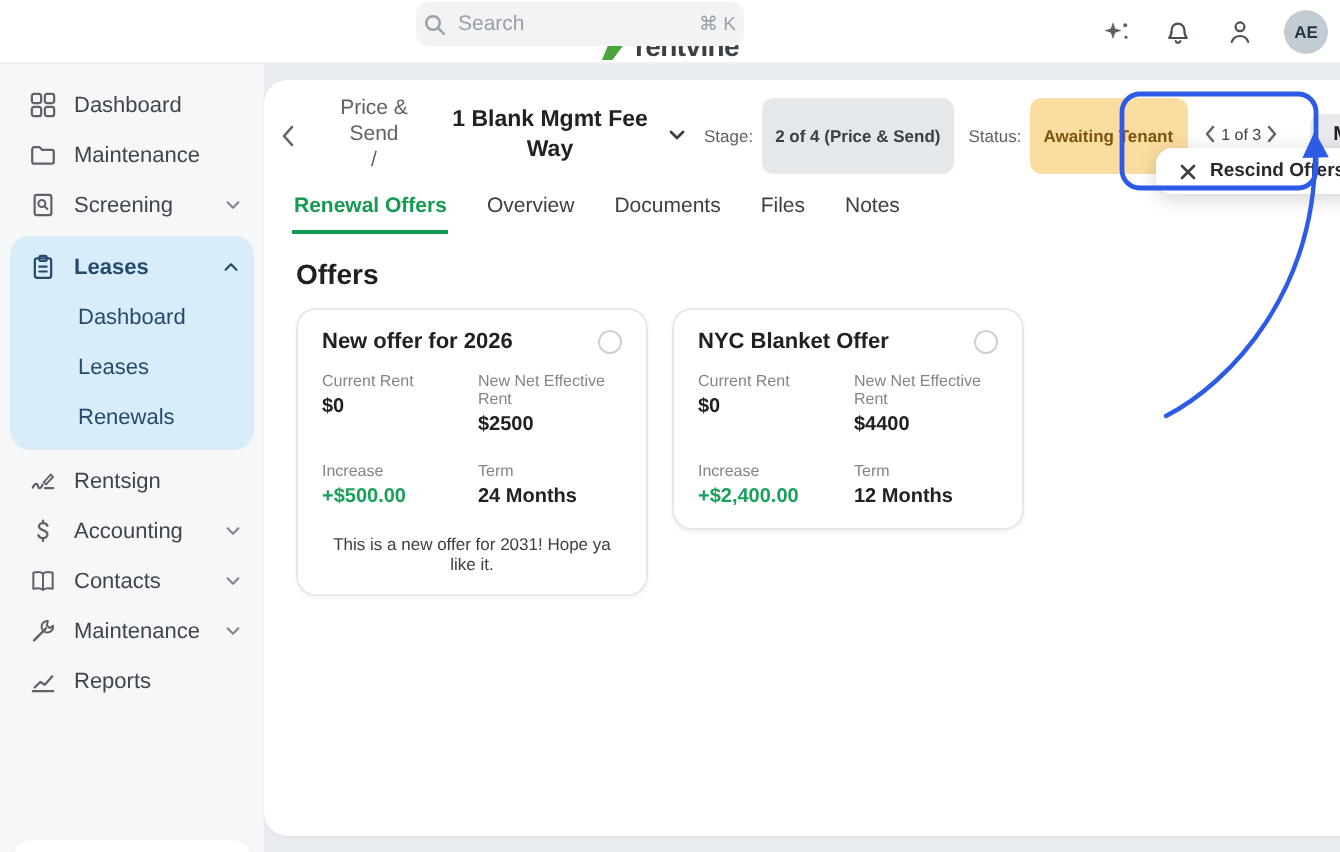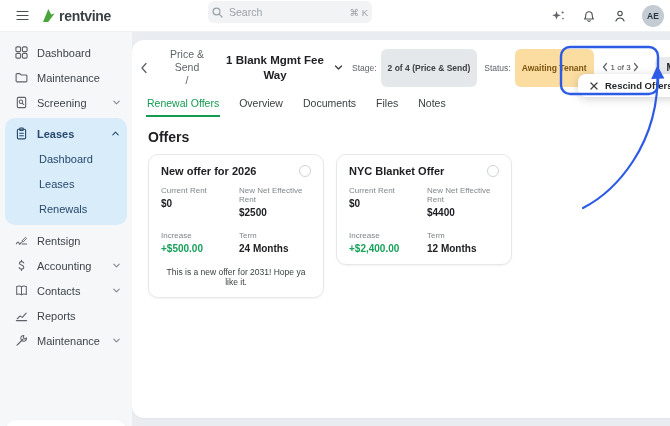--- a/index.html
+++ b/index.html
@@ -1,20 +1,20 @@
 <!DOCTYPE html>
 <html style="--brand-green: #49a53b; --accent-green: #15803d; --tab-green: #149a51; --increase-green: #17a15b; --status-amber-bg: #fbdda2; --status-amber-text: #7c5410; --annotation-blue: #2e5be6; --preview-red: #e0503c; --leases-active-bg: #d8ecf9; --leases-active-text: #27496d;"><head>
 <meta charset="utf-8">
 <style>
   * { margin:0; padding:0; box-sizing:border-box; }
   html,body { width:670px; height:426px; overflow:hidden; font-family:"Liberation Sans", sans-serif; background:#e9edf1; }
   svg { display:block; }
 
   
-  .topbar { position:relative; height:32px; background:#fff; border-bottom:1px solid #eef0f2; display:flex; align-items:center; padding:0 10px; z-index:5; }
+  .topbar { position:relative; height:32px; background:#fff; border-bottom:1px solid #eef0f2; display:flex; align-items:center; padding:0 10px; z-index:5;flex-direction:column; }
   .hamburger { width:24px; height:24px; display:flex; align-items:center; justify-content:center; cursor:pointer; margin-right:8px; }
   .logo { display:flex; align-items:center; gap:4px; cursor:pointer; }
   .logo-text { font-size:14px; font-weight:700; color:#3b4045; letter-spacing:-0.3px; }
   .searchbox { position:absolute; left:208px; top:1px; width:164px; height:22px; background:#f1f3f5; border-radius:6px; display:flex; align-items:center; padding:0 4px; gap:6px; }
   .searchbox input { border:none; outline:none; background:transparent; flex:1; font-size:10.5px; color:#3c4043; font-family:"Liberation Sans", sans-serif; min-width:0; }
   .searchbox input::placeholder { color:#9aa0a6; }
   .shortcut { font-size:9.5px; color:#9aa0a6; white-space:nowrap; }
   .top-icons { position:absolute; right:6px; top:0; height:32px; display:flex; align-items:center; gap:13px; }
   .icon-btn { width:18px; height:18px; display:flex; align-items:center; justify-content:center; cursor:pointer; }
   .avatar { width:22px; height:22px; border-radius:50%; background:#c3ccd3; color:#2b3540; font-size:8.5px; font-weight:700; display:flex; align-items:center; justify-content:center; cursor:pointer; }
@@ -51,21 +51,21 @@
   .pill-stage { background:#e5e8eb; color:#3c4043; }
   .pill-status { background:var(--status-amber-bg,#fbdda2); color:var(--status-amber-text,#7c5410); }
   .pager { display:flex; align-items:center; gap:1px; flex:none; }
   .pager-chevron { width:9px; height:11px; color:#5f6368; cursor:pointer; }
   .pager-count { width:20px; font-size:8px; color:#3c4043; text-align:center; line-height:1.25; }
   .header-spacer { flex:1; }
   .btn-moveout { height:22px; padding:0 12px; background:#e8eaed; border:none; border-radius:6px; font-size:10px; font-weight:600; color:#202124; cursor:pointer; font-family:"Liberation Sans", sans-serif; flex:none; }
 
   .tabs { display:flex; gap:18px; padding:8px 14px 0; }
   .tab { font-size:10.5px; color:#3c4043; padding:2px 1px 6px; cursor:pointer; border-bottom:2px solid transparent; white-space:nowrap; }
-  .tab.active { color:var(--tab-green,#149a51); font-weight:400; border-bottom-color:var(--tab-green,#149a51); }
+  .tab.active { color:var(--tab-green,#149a51); font-weight:700; border-bottom-color:var(--tab-green,#149a51); }
 
   .offers { padding:12px 16px 0; }
   .offers-heading { font-size:14px; font-weight:700; color:#202124; margin-bottom:9px; }
   .offers-row { display:flex; gap:12px; align-items:flex-start; }
   .offer-card { width:176px; min-height:110px; background:#fff; border:1px solid #e6e8ea; border-radius:10px; padding:10px 12px; box-shadow:0 1px 2px rgba(0,0,0,.05); cursor:pointer; }
   .offer-head { display:flex; align-items:flex-start; justify-content:space-between; margin-bottom:9px; }
   .offer-title { font-size:11px; font-weight:700; color:#202124; }
   .radio { width:12px; height:12px; border:1.4px solid #cdd2d7; border-radius:50%; background:#fff; flex:none; cursor:pointer; }
   .offer-grid { display:grid; grid-template-columns:1fr 1fr; row-gap:13px; column-gap:6px; }
   .f-label { font-size:8px; color:#80868b; margin-bottom:3px; }
@@ -244,40 +244,40 @@
       <span class="nav-chevron">
         <svg width="9" height="9" viewBox="0 0 10 10">
             <polyline points="2,3.5 5,6.5 8,3.5" fill="none" stroke="currentColor" stroke-width="1.2" stroke-linecap="round" stroke-linejoin="round"></polyline>
           </svg>
       </span>
     </div>
 
     <div class="nav-item">
       <span class="nav-icon">
         <svg width="13" height="13" viewBox="0 0 14 14">
-            <line x1="1.5" y1="12.5" x2="12.5" y2="12.5" stroke="currentColor" stroke-width="1.2" stroke-linecap="round"></line>
-            <path d="M2.5 10.5 L5.5 7.5 L8 9 L12 4.5" fill="none" stroke="currentColor" stroke-width="1.2" stroke-linecap="round" stroke-linejoin="round"></path>
-          </svg>
-      </span>
-      <span class="nav-label">Reports</span>
-    </div>
-
-    <div class="nav-item">
-      <span class="nav-icon">
-        <svg width="13" height="13" viewBox="0 0 14 14">
             <path d="M12.4 4.2 A3.1 3.1 0 1 1 9.6 1.6 L9 4 L10.6 5.4 Z" fill="none" stroke="currentColor" stroke-width="1.1" stroke-linejoin="round"></path>
             <line x1="8.6" y1="5.6" x2="2.2" y2="12" stroke="currentColor" stroke-width="1.3" stroke-linecap="round"></line>
           </svg>
       </span>
       <span class="nav-label">Maintenance</span>
       <span class="nav-chevron">
         <svg width="9" height="9" viewBox="0 0 10 10">
             <polyline points="2,3.5 5,6.5 8,3.5" fill="none" stroke="currentColor" stroke-width="1.2" stroke-linecap="round" stroke-linejoin="round"></polyline>
           </svg>
       </span>
+    </div>
+
+    <div class="nav-item">
+      <span class="nav-icon">
+        <svg width="13" height="13" viewBox="0 0 14 14">
+            <line x1="1.5" y1="12.5" x2="12.5" y2="12.5" stroke="currentColor" stroke-width="1.2" stroke-linecap="round"></line>
+            <path d="M2.5 10.5 L5.5 7.5 L8 9 L12 4.5" fill="none" stroke="currentColor" stroke-width="1.2" stroke-linecap="round" stroke-linejoin="round"></path>
+          </svg>
+      </span>
+      <span class="nav-label">Reports</span>
     </div>
 
     <div class="account-card">
       <div class="account-name">ABC Homes</div>
       <div class="account-badge">PREVIEW</div>
     </div>
   </aside>
 
   <main class="main">
     <div class="card">

